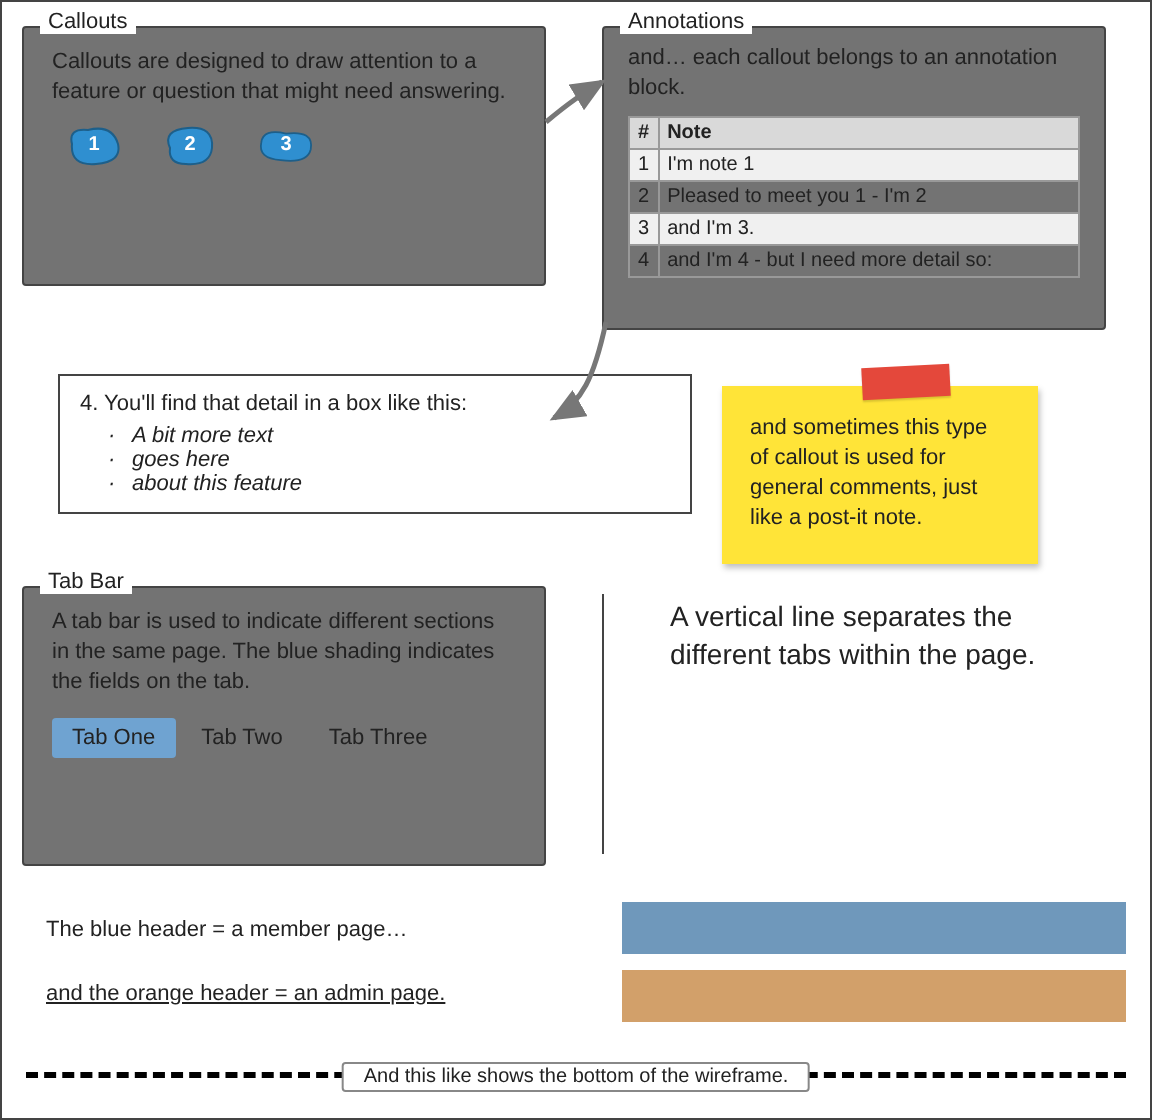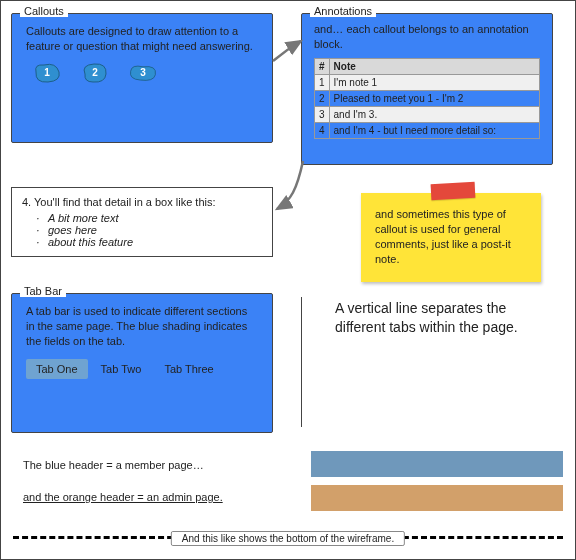--- a/index.html
+++ b/index.html
@@ -16,21 +16,21 @@
     height: 560px;
     border: 1px solid #444;
     background: #fff;
     overflow: hidden;
   }
   
   .fieldset {
     position: absolute;
     border: 1.5px solid #444;
     border-radius: 2px;
-    background: #3b82f6;
+    background: #737373;
   }
   .legend {
     position: absolute;
     top: -9px;
     left: 8px;
     background: #fff;
     padding: 0 4px;
     font-size: 11px;
   }
   .plainbox {
@@ -55,26 +55,26 @@
   }
   table.anno th, table.anno td {
     border: 1px solid #999;
     padding: 2px 4px;
     text-align: left;
   }
   table.anno th { background: #d9d9d9; }
   table.anno tr:nth-child(even) td { background: #f0f0f0; }
   table.anno td.num { width: 14px; text-align:center; }
   
-  #detail-box { left: 10px; top: 186px; width: 262px; height: 70px; font-size: 11px; }
+  #detail-box { left: 28px; top: 186px; width: 317px; height: 70px; font-size: 11px; }
   #detail-box ul { margin: 4px 0 0 6px; padding-left: 12px; }
   #detail-box li { list-style: none; position: relative; padding-left: 8px; font-style: italic; }
   #detail-box li::before { content: "·"; position:absolute; left:-4px; }
   
-  .sticky-wrap { position:absolute; left: 360px; top: 192px; width: 180px; }
+  .sticky-wrap { position:absolute; left: 360px; top: 192px; width: 158px; }
   .tape {
     position:absolute;
     left: 70px; top: -10px;
     width: 44px; height: 16px;
     background: #e4483b;
     transform: rotate(-3deg);
     z-index: 2;
     box-shadow: 0 1px 1px rgba(0,0,0,.15);
   }
   .sticky {

